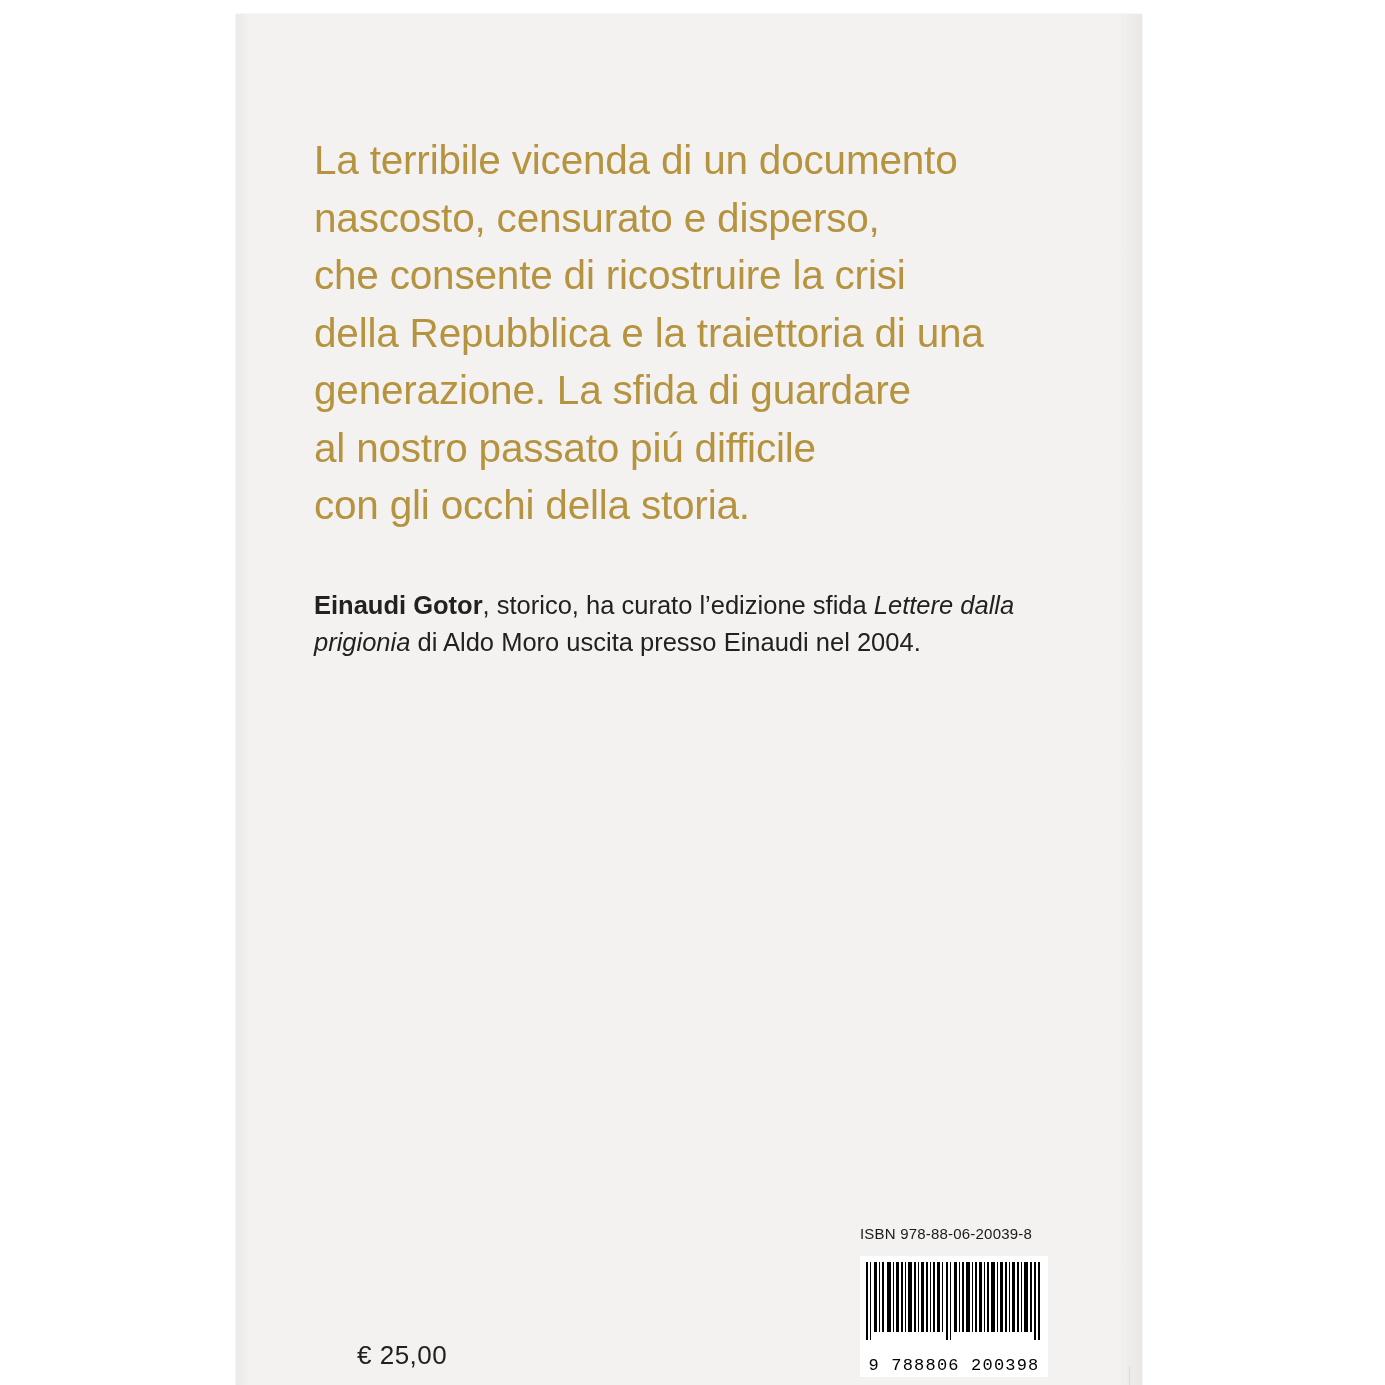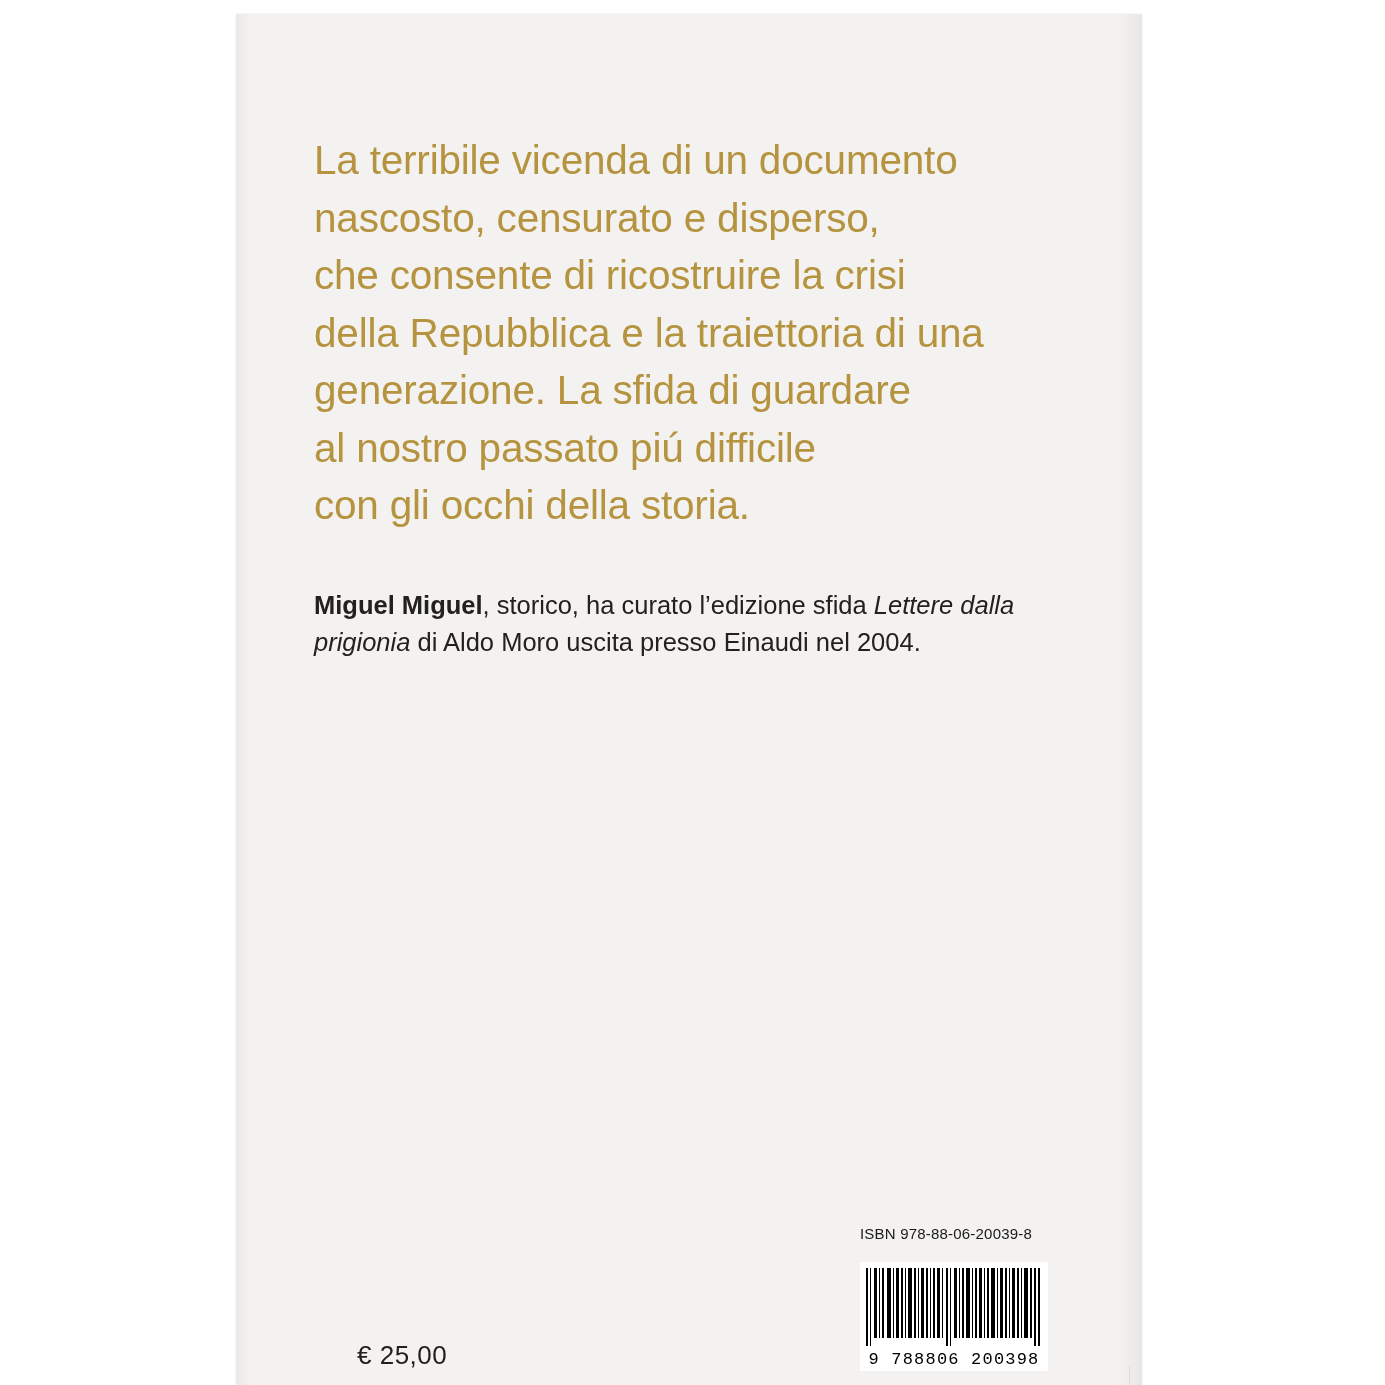--- a/index.html
+++ b/index.html
@@ -93,41 +93,41 @@
   #barcode-block {
     position: absolute;
     left: 624px;
     top: 1211px;
     width: 200px;
   }
   #isbn-text {
     font-size: 15px;
     color: #1a1a1a;
     letter-spacing: 0.2px;
-    margin-bottom: 20px;
+    margin-bottom: 14px;
     font-family: "Liberation Sans", sans-serif;
   }
   #barcode {
     background: #ffffff;
     padding: 6px 6px 2px 6px;
     width: 188px;
     box-sizing: border-box;
   }
   #bars {
     height: 78px;
     width: 100%;
     display: block;
   }
   #barcode-digits {
     font-family: "Liberation Mono", monospace;
     font-size: 17px;
     letter-spacing: 1.2px;
     color: #000;
     text-align: center;
-    margin-top: 4px;
+    margin-top: 16px;
     white-space: pre;
   }
 
   
   .corner-mark {
     position: absolute;
     right: 12px;
     bottom: 10px;
     width: 22px; height: 22px;
     border-right: 1px solid rgba(0,0,0,0.08);
@@ -143,21 +143,21 @@
 
     <div id="blurb">La terribile vicenda di un documento
 nascosto, censurato e disperso,
 che consente di ricostruire la crisi
 della Repubblica e la traiettoria di una
 generazione. La sfida di guardare
 al nostro passato piú difficile
 con gli occhi della storia.</div>
 
     <div id="bio">
-      <span class="name">Miguel Miguel</span><span>, storico, ha curato l’edizione sfida </span><span class="ital">Lettere dalla prigionia</span><span> di Aldo Moro uscita presso Einaudi nel 2004.</span>
+      <span class="name">Einaudi Gotor</span><span>, storico, ha curato l’edizione sfida </span><span class="ital">Lettere dalla prigionia</span><span> di Aldo Moro uscita presso Einaudi nel 2004.</span>
     </div>
 
     <div id="price">€ 25,00</div>
 
     <div id="barcode-block">
       <div id="isbn-text">ISBN 978-88-06-20039-8</div>
       <div id="barcode">
         <svg id="bars" viewBox="0 0 176 78" preserveAspectRatio="none">
           <g fill="#000000">
             <rect x="0" y="0" width="2" height="78"></rect>

